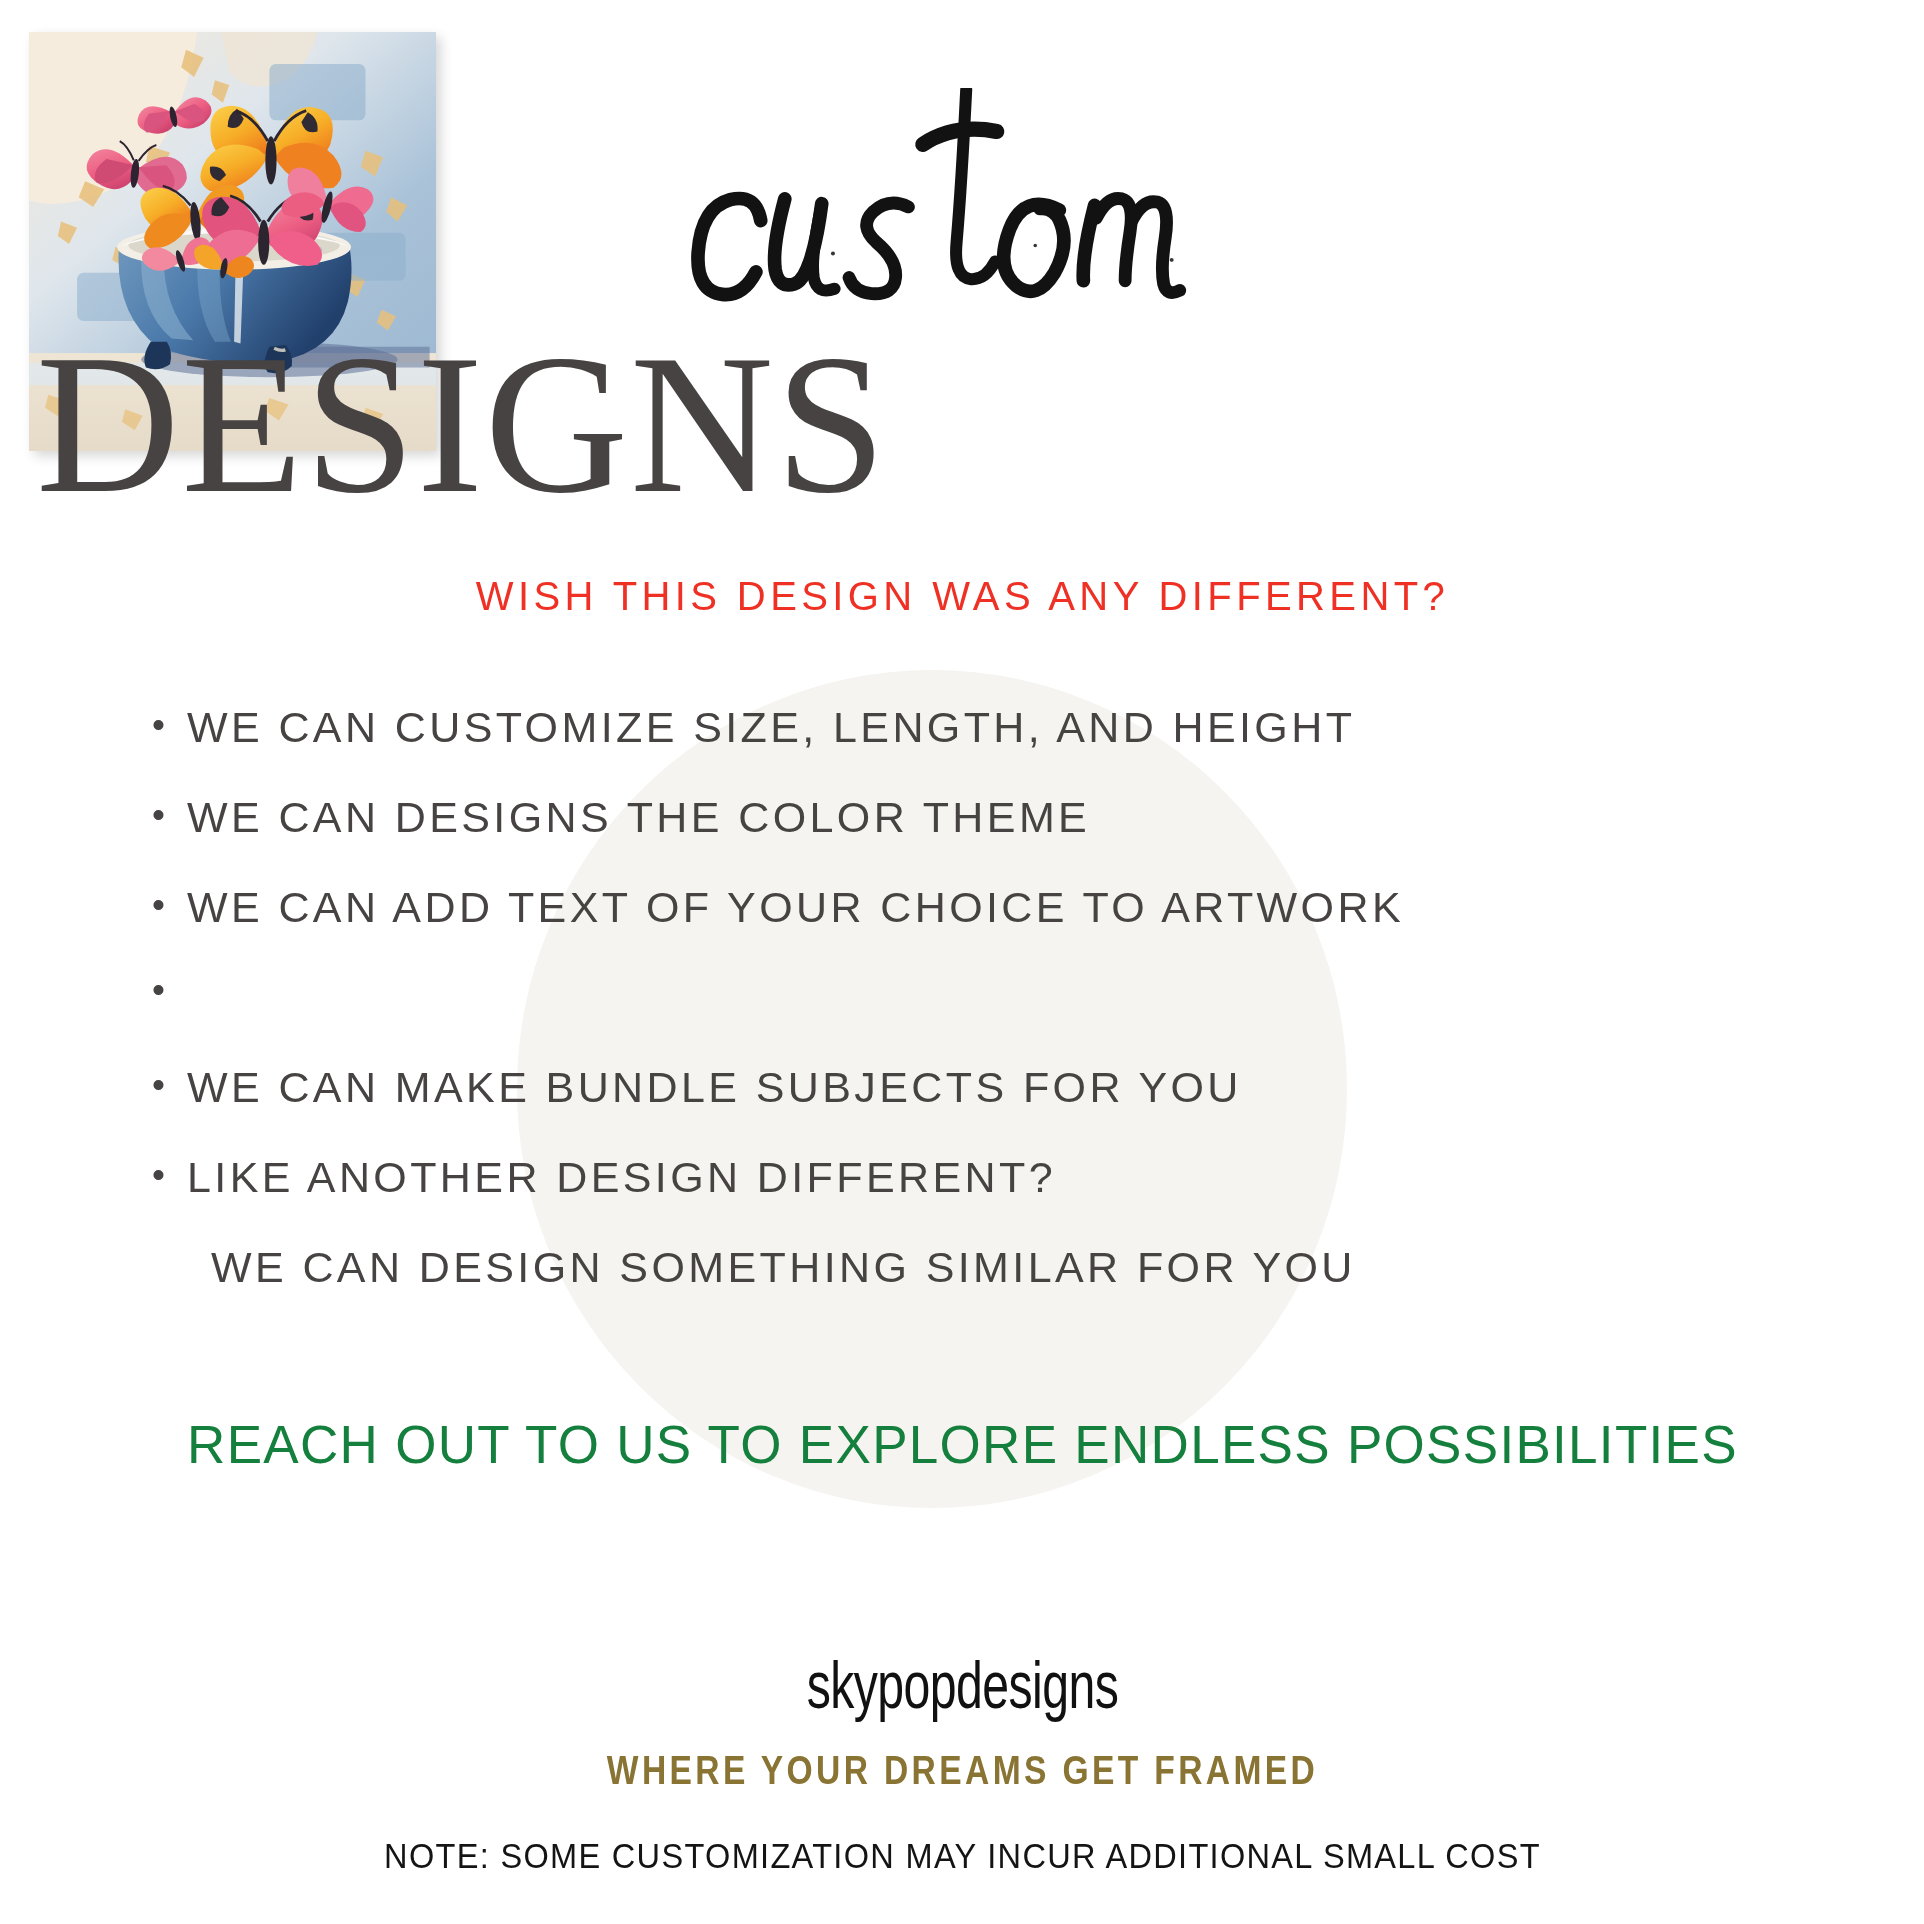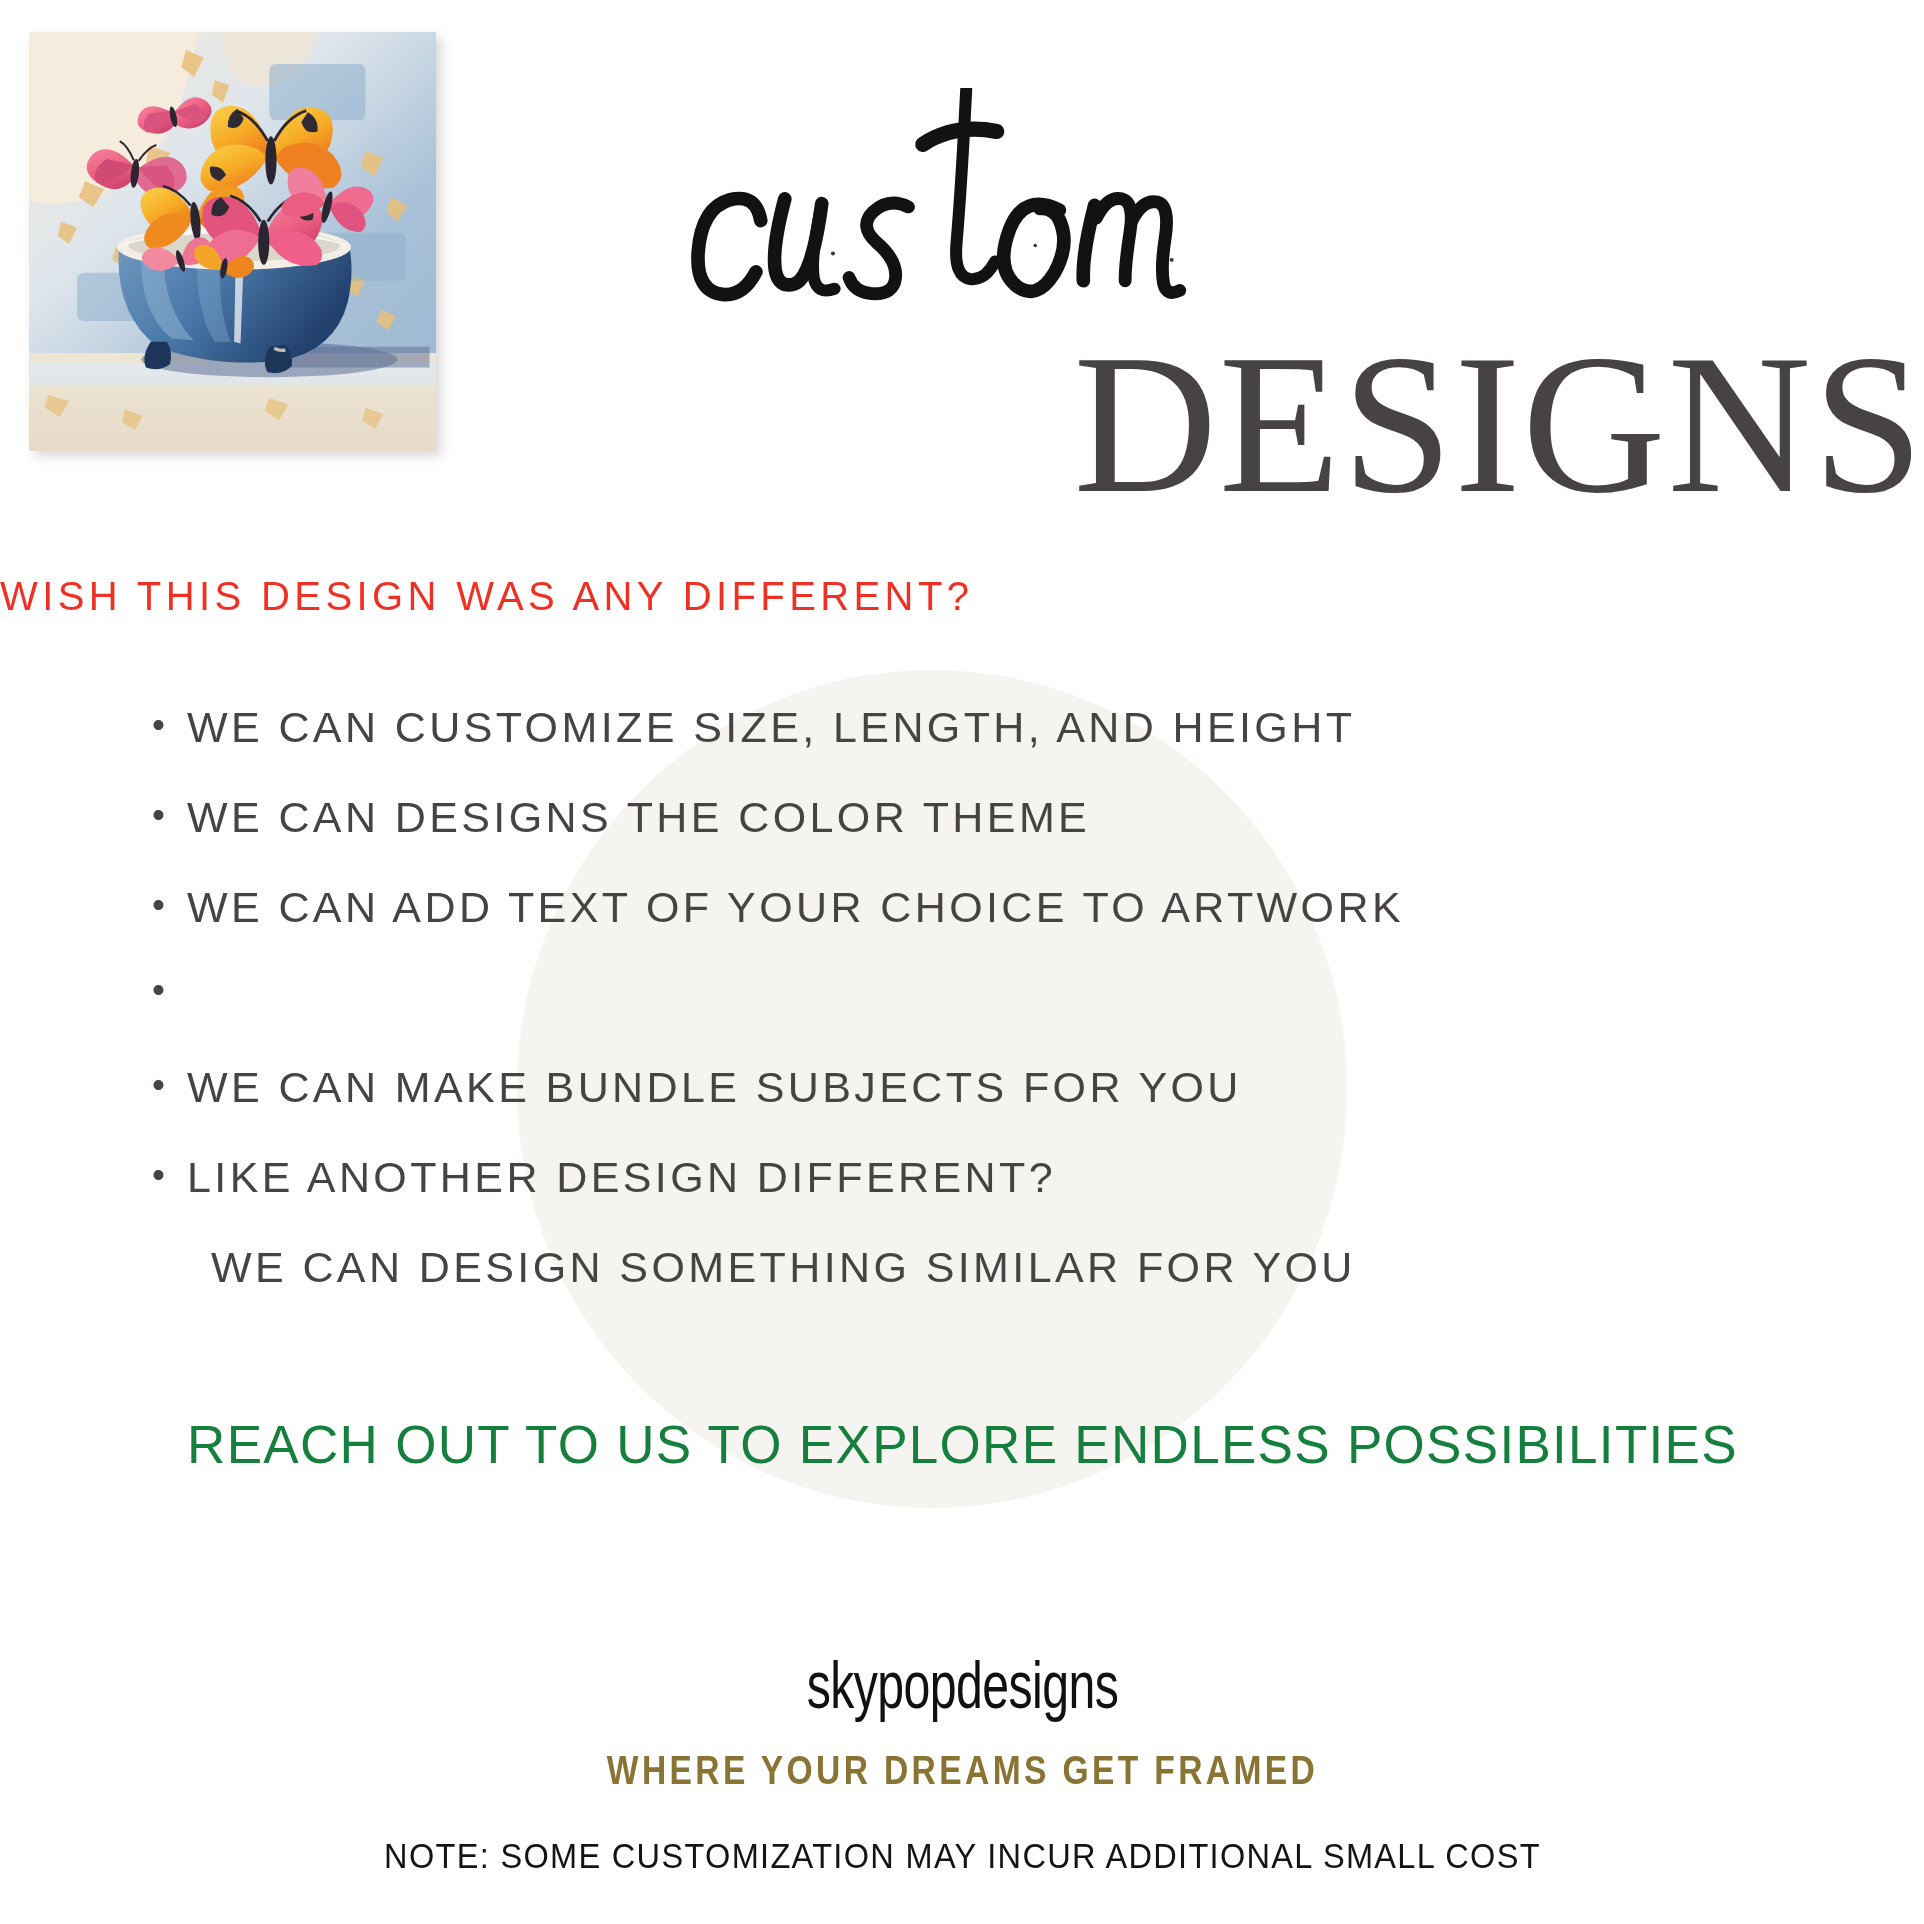--- a/index.html
+++ b/index.html
@@ -52,37 +52,39 @@
     z-index: 4;
   }
   .script-title svg { display: block; margin: 0 auto; }
 
   
   .headline {
     position: absolute;
     left: 0;
     right: 0;
     top: 325px;
-    text-align: right;
+    text-align: left;
     font-family: "Liberation Serif", "DejaVu Serif", serif;
     font-size: 199px;
     line-height: 1;
     color: #464342;
     letter-spacing: 1.6px;
     font-weight: 400;
     z-index: 4;
     white-space: nowrap;
+    padding-left: 36px;
   }
 
   
   .subhead {
     position: absolute;
     left: 0;
     right: 0;
     top: 576px;
+    text-align: center;
     font-family: "Liberation Sans", sans-serif;
     font-size: 40px;
     line-height: 1;
     color: #ef3024;
     letter-spacing: 4.4px;
     font-weight: 400;
     z-index: 4;
     white-space: nowrap;
   }
 

